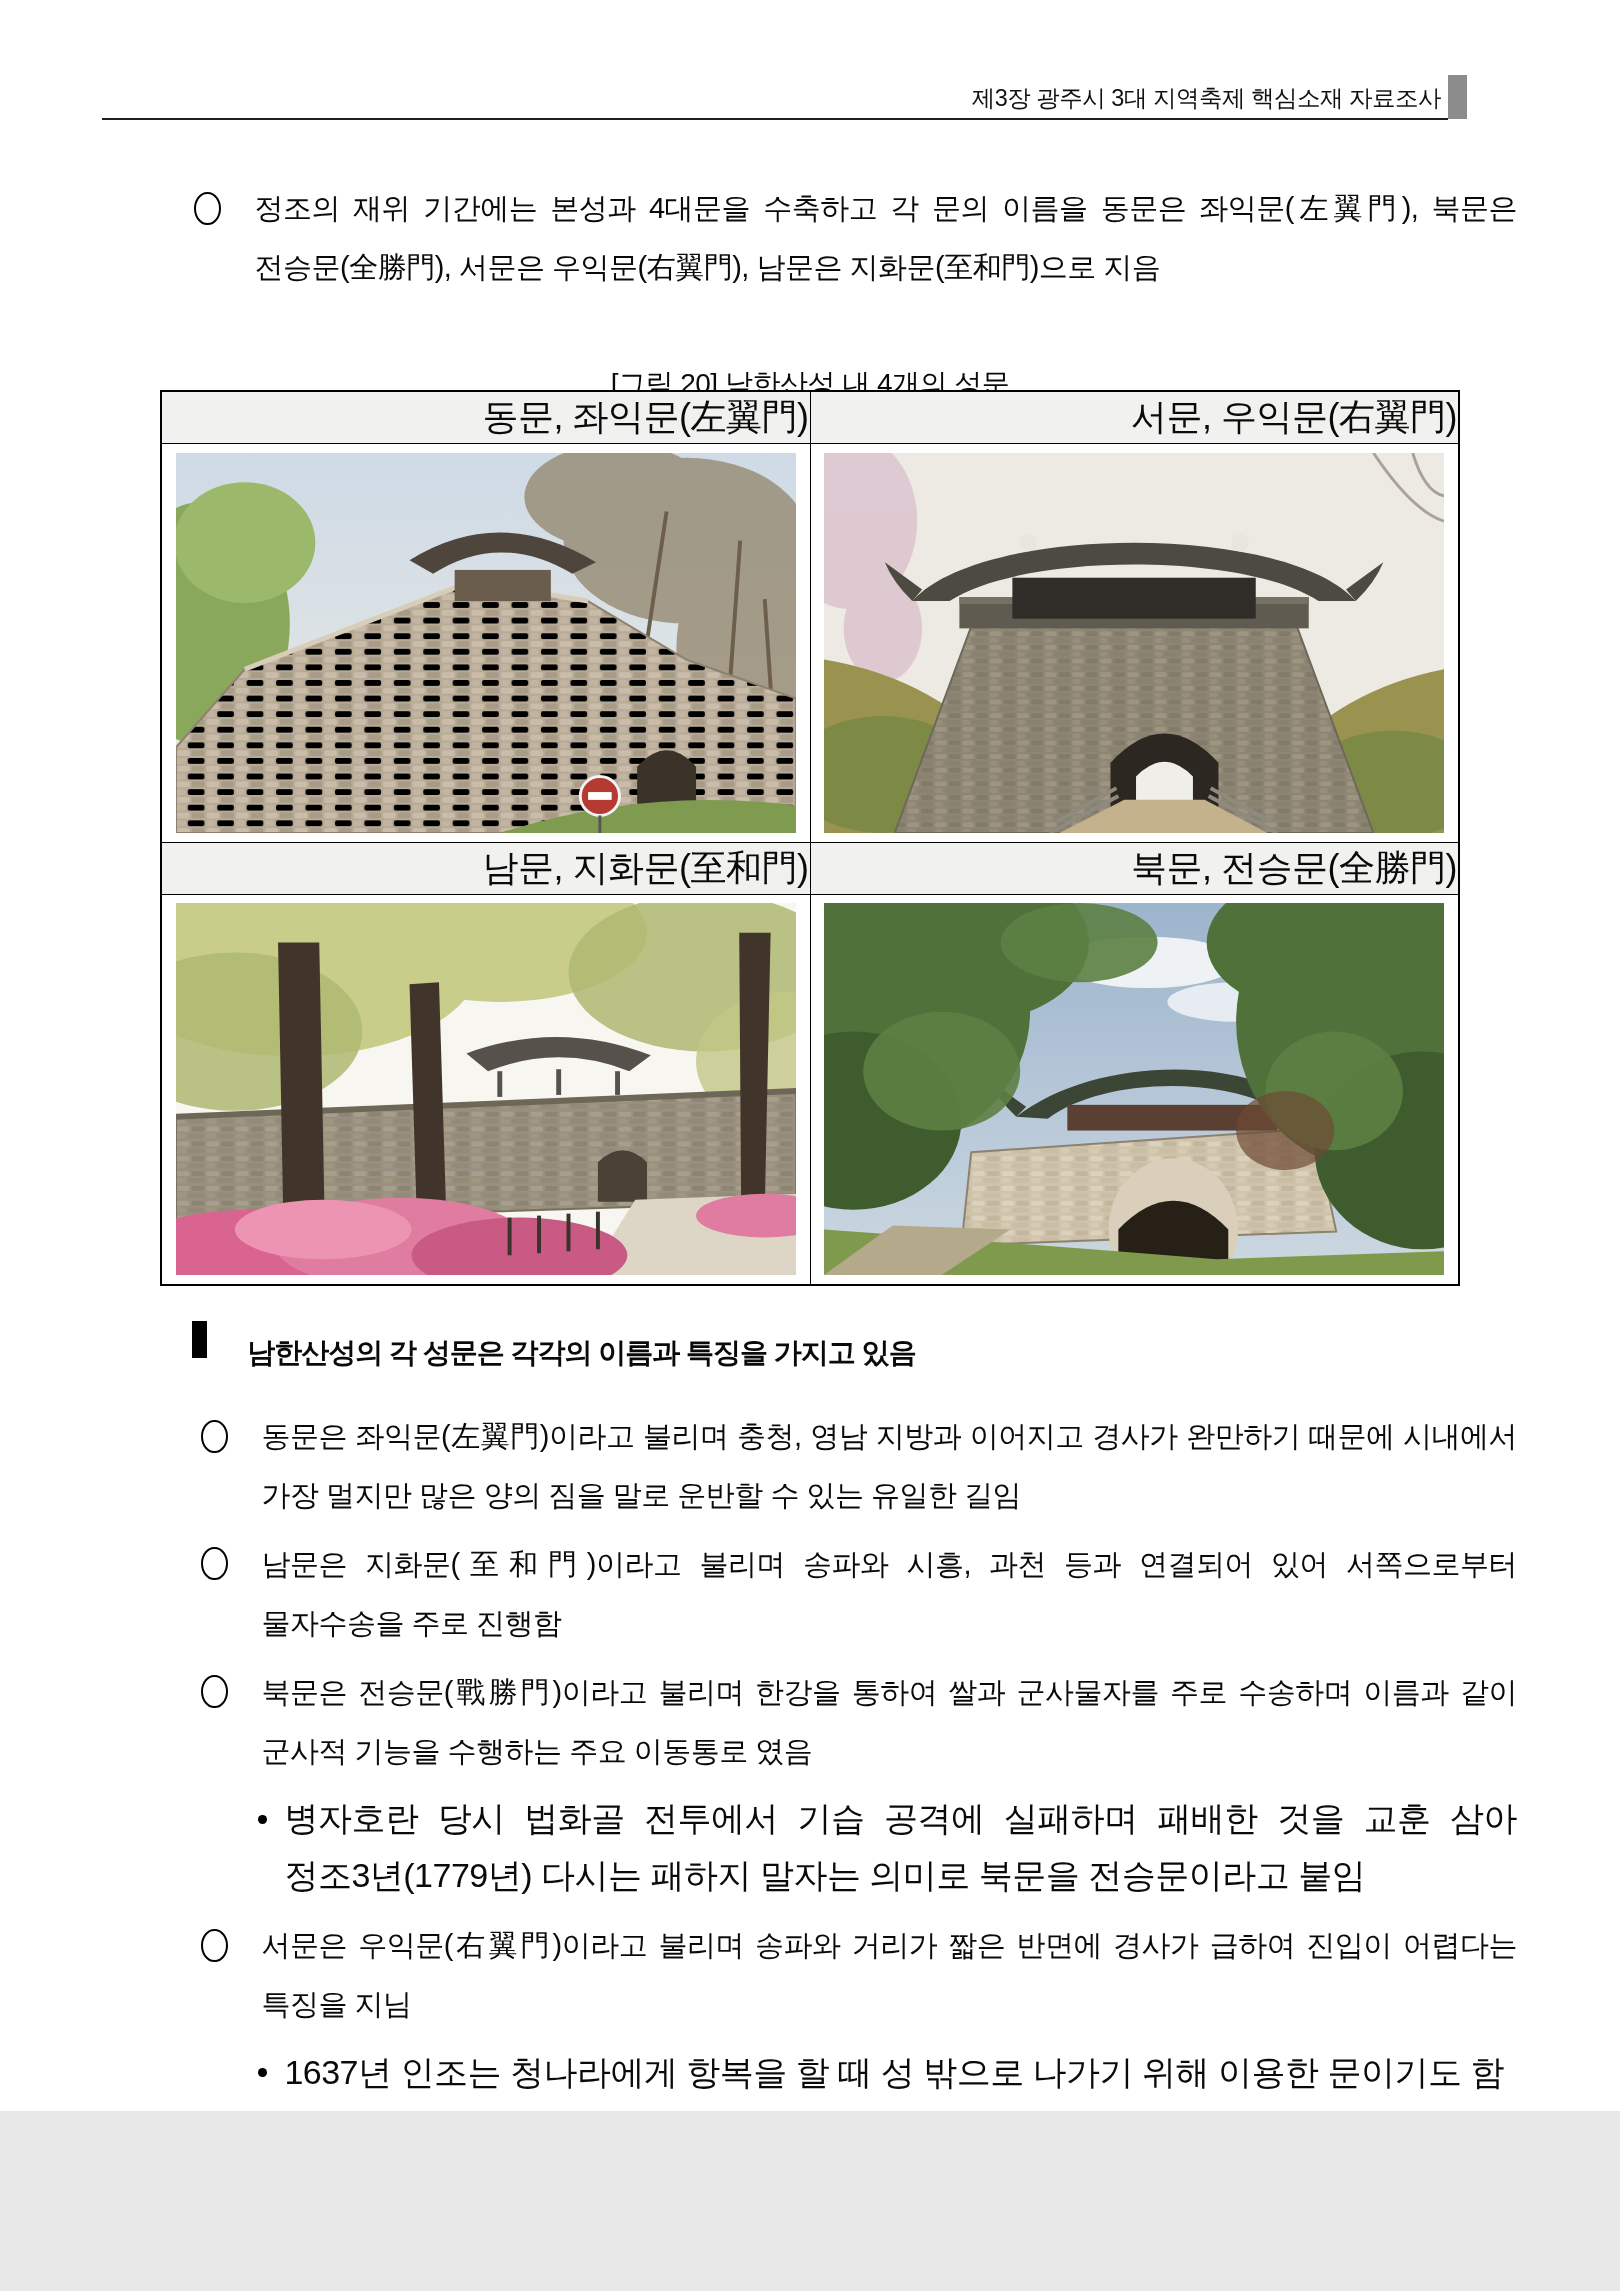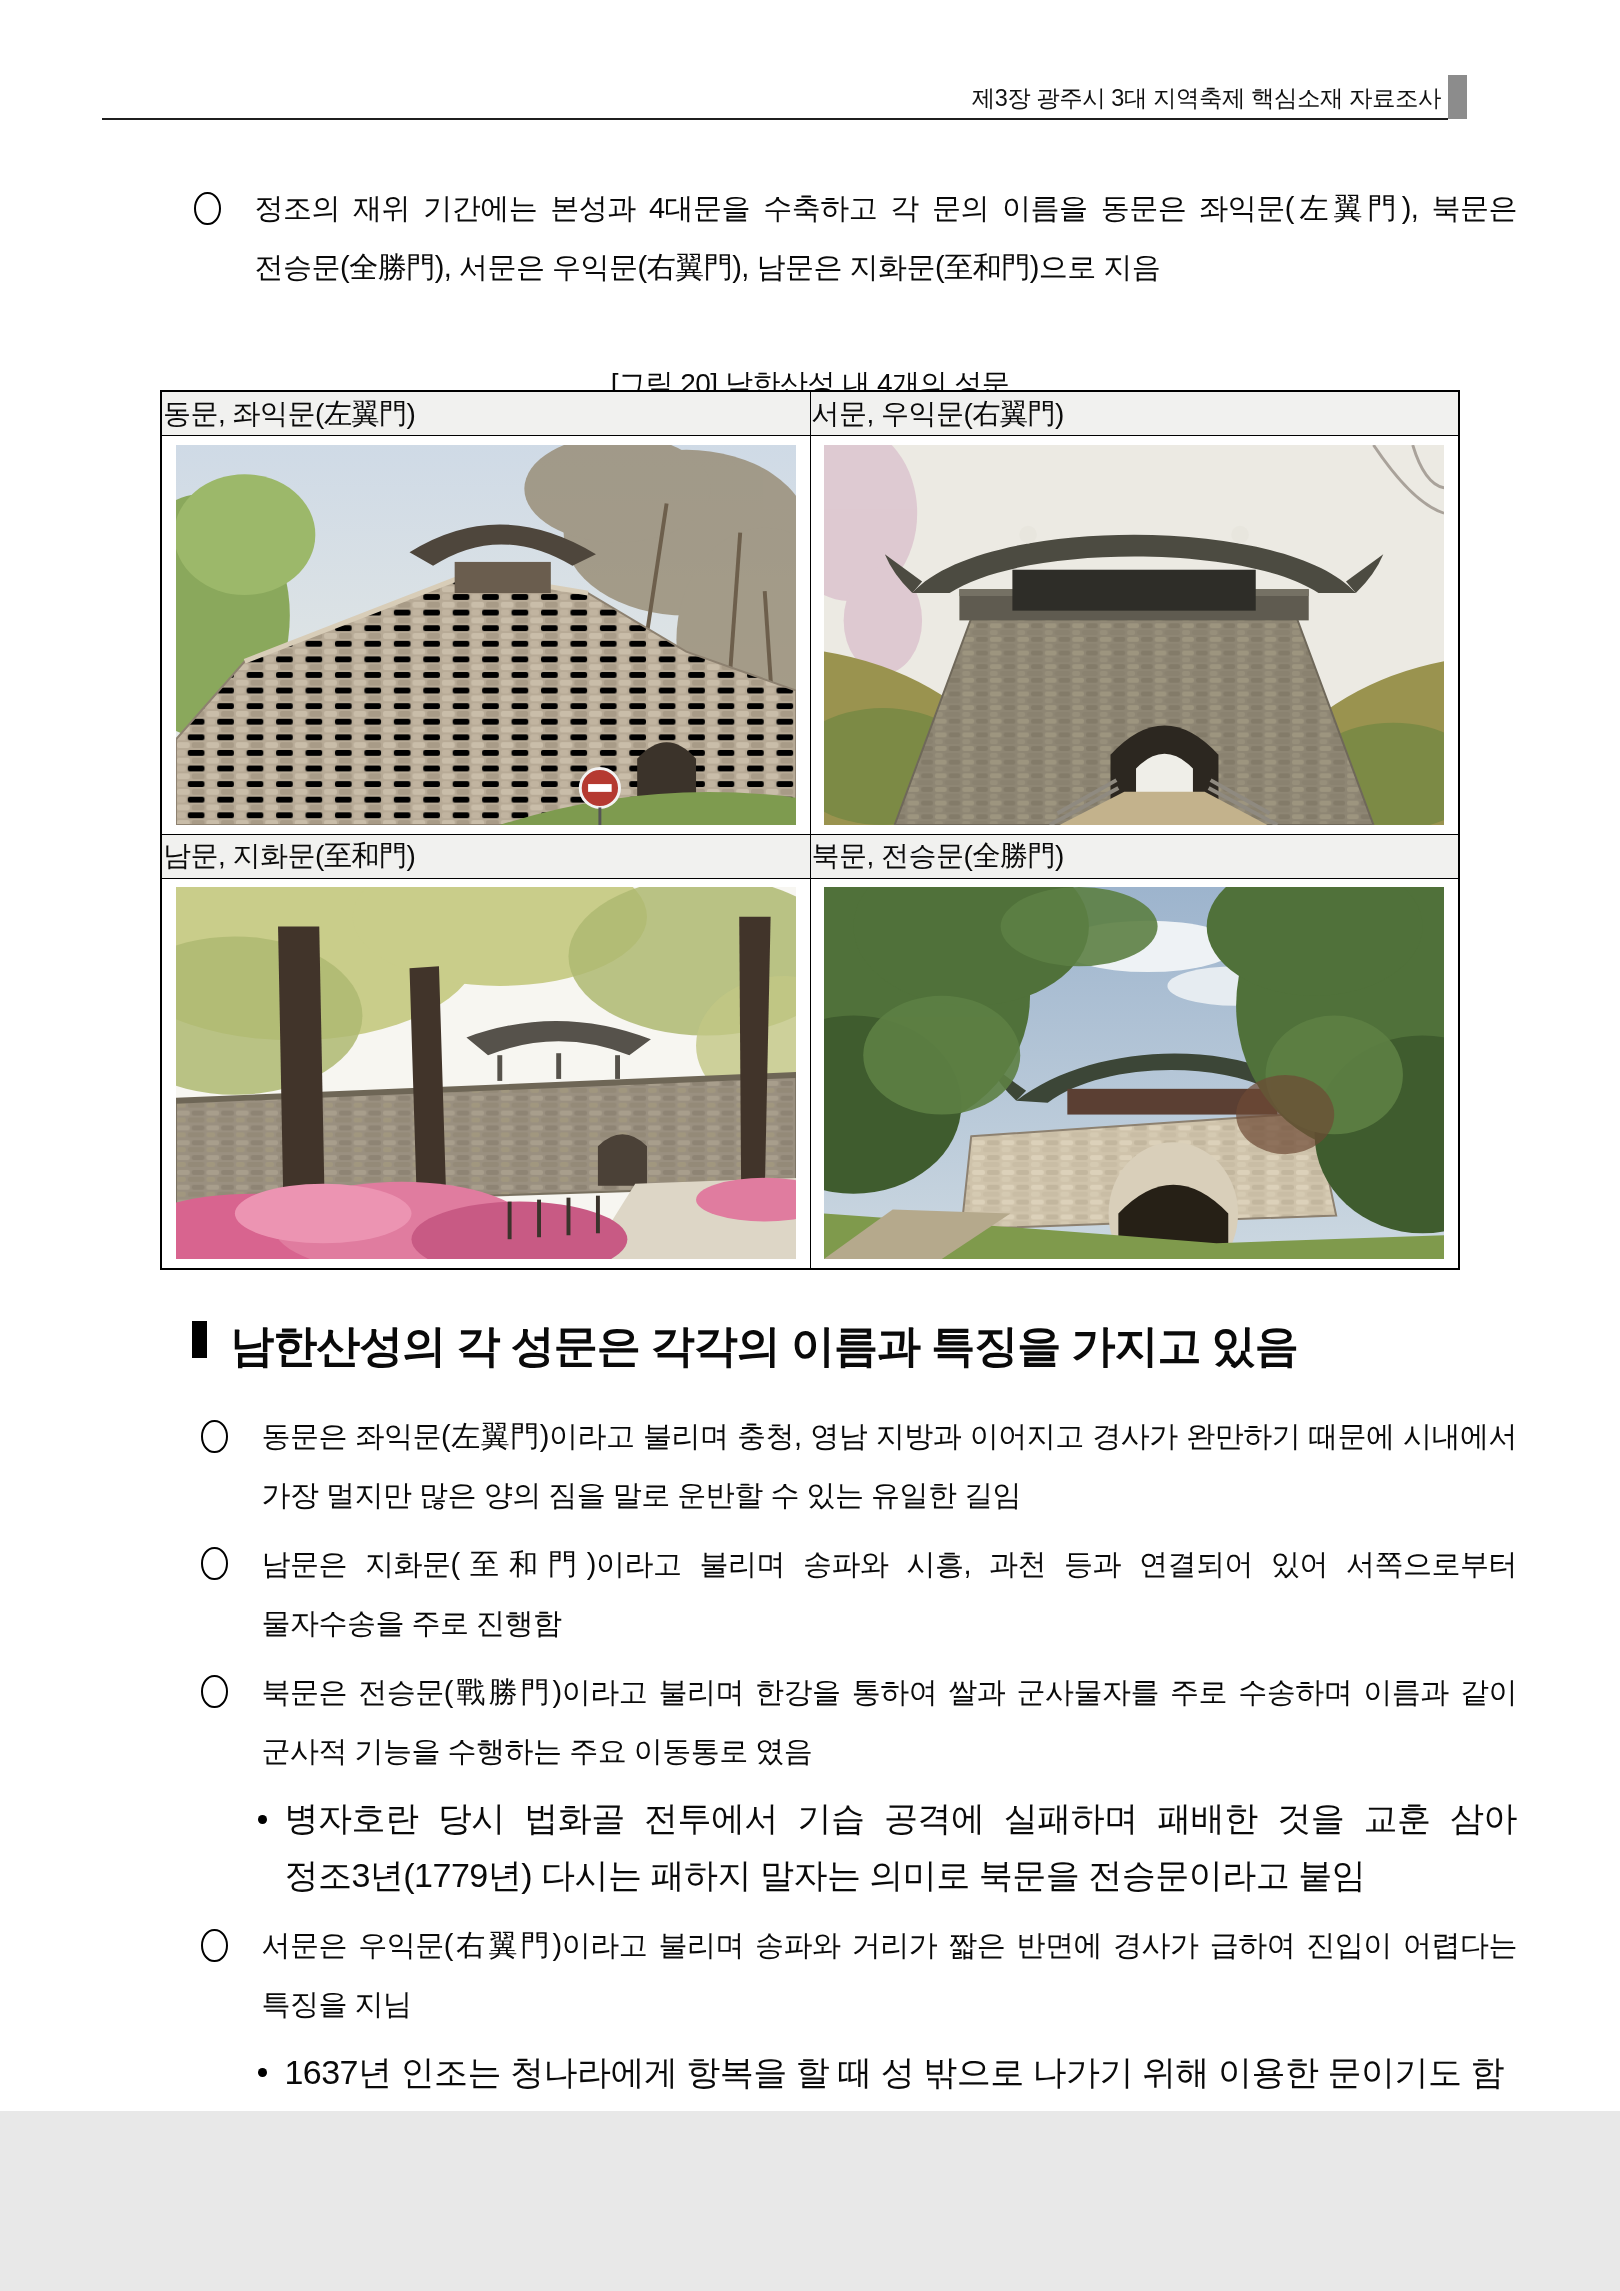--- a/index.html
+++ b/index.html
@@ -52,37 +52,37 @@
     position:absolute;left:0;top:329px;width:1620px;
     text-align:center;font-size:28px;letter-spacing:-0.5px;margin-top:36px;
   }
   .ftable{
     position:absolute;left:160px;top:390px;width:1300px;
     border-collapse:collapse;table-layout:fixed;
     border:2px solid #000;background:#fff;
   }
   .ftable td{border:1.5px solid #000;}
   .fhead{
-    background:#f1f1ef;text-align:left;
-    font-size:28px;letter-spacing:-0.5px;
+    background:#f1f1ef;text-align:right;
+    font-size:36px;letter-spacing:-0.5px;
     height:41px;vertical-align:middle;
   }
   .fimg{padding:8.8px 13.7px;vertical-align:middle;}
   .photo{display:block;width:100%;}
   .photo svg{display:block;width:100%;height:100%;}
   .ph1{height:380px;}
   .ph2{height:372px;}
   
   .section-head{
     position:absolute;left:192px;top:1317px;width:1333px;
     display:flex;gap:23.5px;align-items:flex-start;
   }
   .section-bar{flex:none;width:14.7px;height:37px;background:#000;margin-top:3.9px;}
   .section-title{
-    margin:0;font-size:44px;font-weight:bold;letter-spacing:-1px;word-break:keep-all;
+    margin:17px;font-size:28px;font-weight:bold;letter-spacing:-1px;word-break:keep-all;
   }
   .bullets{position:absolute;left:201px;top:1407px;width:1316px;}
   .b-item{margin-bottom:9.8px;}
   .s-item{display:flex;gap:17.6px;margin:2px 0 11.8px 57px;}
   
   .pagenum{
     position:absolute;left:0;top:2192px;width:1620px;
     text-align:center;font-size:27.4px;
     font-family:"Liberation Serif","DejaVu Serif",serif;color:#b91c1c;
   }

